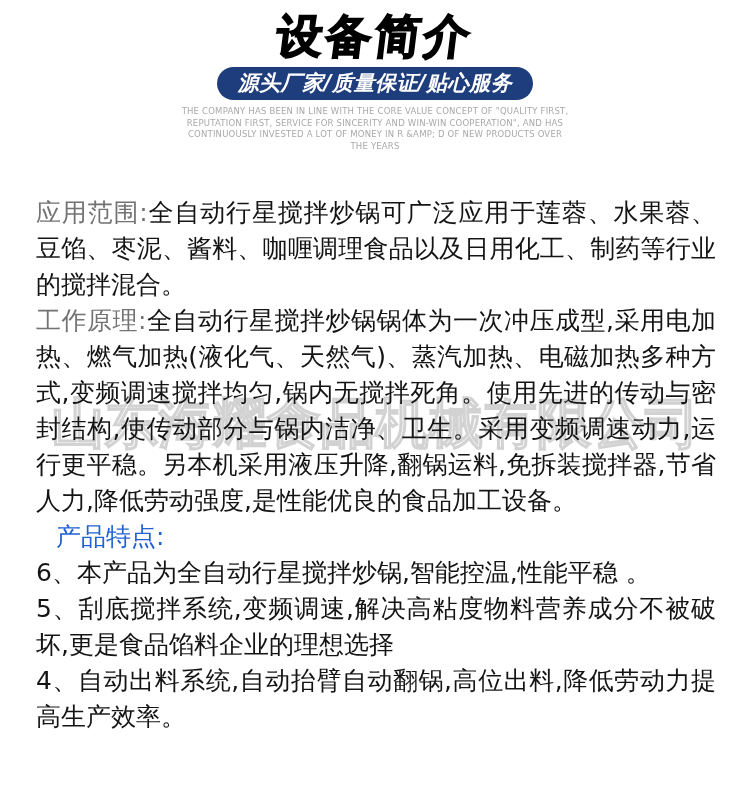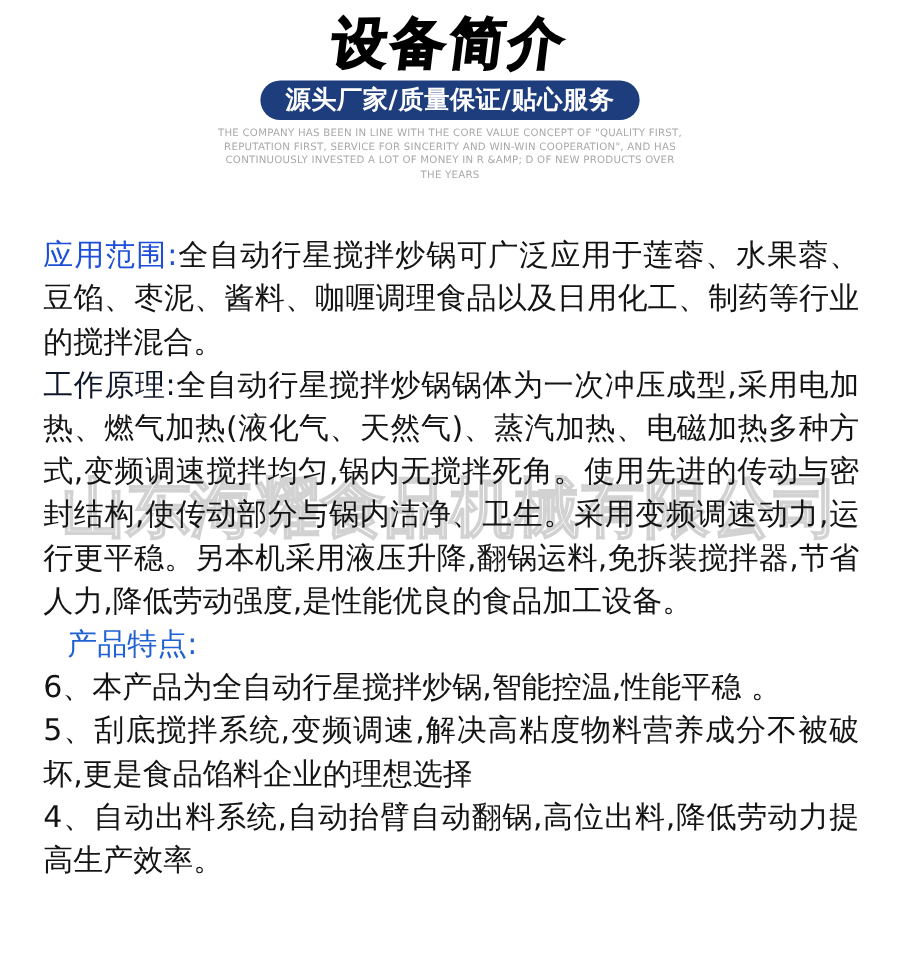--- a/index.html
+++ b/index.html
@@ -81,31 +81,31 @@
 </head>
 <body>
 
 <div class="page">
 
   <div class="watermark">山东海耀食品机械有限公司</div>
 
   <div class="header">
     <h1 class="title">设备简介</h1>
     <div>
-      <span class="badge" style="background: rgb(30, 61, 125);">源头厂家/质量保证/贴心服务</span>
+      <span class="badge" style="background: rgb(30, 61, 125); font-style: italic;">源头厂家/质量保证/贴心服务</span>
     </div>
     <p class="tagline">THE COMPANY HAS BEEN IN LINE WITH THE CORE VALUE CONCEPT OF "QUALITY FIRST, REPUTATION FIRST, SERVICE FOR SINCERITY AND WIN-WIN COOPERATION", AND HAS CONTINUOUSLY INVESTED A LOT OF MONEY IN R &amp;AMP; D OF NEW PRODUCTS OVER THE YEARS</p>
   </div>
 
   <div class="content">
     <p>
-      <span class="lbl accent" style="color: #1d4ed8;">应用范围:</span><span>全自动行星搅拌炒锅可广泛应用于莲蓉、水果蓉、豆馅、枣泥、酱料、咖喱调理食品以及日用化工、制药等行业的搅拌混合。</span>
+      <span class="lbl accent" style="color: #737373;">应用范围:</span><span>全自动行星搅拌炒锅可广泛应用于莲蓉、水果蓉、豆馅、枣泥、酱料、咖喱调理食品以及日用化工、制药等行业的搅拌混合。</span>
     </p>
     <p>
-      <span class="lbl accent" style="color: #0f172a;">工作原理:</span><span>全自动行星搅拌炒锅锅体为一次冲压成型,采用电加热、燃气加热(液化气、天然气)、蒸汽加热、电磁加热多种方式,变频调速搅拌均匀,锅内无搅拌死角。使用先进的传动与密封结构,使传动部分与锅内洁净、卫生。采用变频调速动力,运行更平稳。另本机采用液压升降,翻锅运料,免拆装搅拌器,节省人力,降低劳动强度,是性能优良的食品加工设备。</span>
+      <span class="lbl accent" style="color: #737373;">工作原理:</span><span>全自动行星搅拌炒锅锅体为一次冲压成型,采用电加热、燃气加热(液化气、天然气)、蒸汽加热、电磁加热多种方式,变频调速搅拌均匀,锅内无搅拌死角。使用先进的传动与密封结构,使传动部分与锅内洁净、卫生。采用变频调速动力,运行更平稳。另本机采用液压升降,翻锅运料,免拆装搅拌器,节省人力,降低劳动强度,是性能优良的食品加工设备。</span>
     </p>
     <p class="lbl accent" style="color: rgb(33, 98, 211); margin-left: 20px;">产品特点:</p>
     <p>6、本产品为全自动行星搅拌炒锅,智能控温,性能平稳 。</p>
     <p>5、刮底搅拌系统,变频调速,解决高粘度物料营养成分不被破坏,更是食品馅料企业的理想选择</p>
     <p>4、自动出料系统,自动抬臂自动翻锅,高位出料,降低劳动力提高生产效率。</p>
   </div>
 
 </div>
 
 </body></html>

